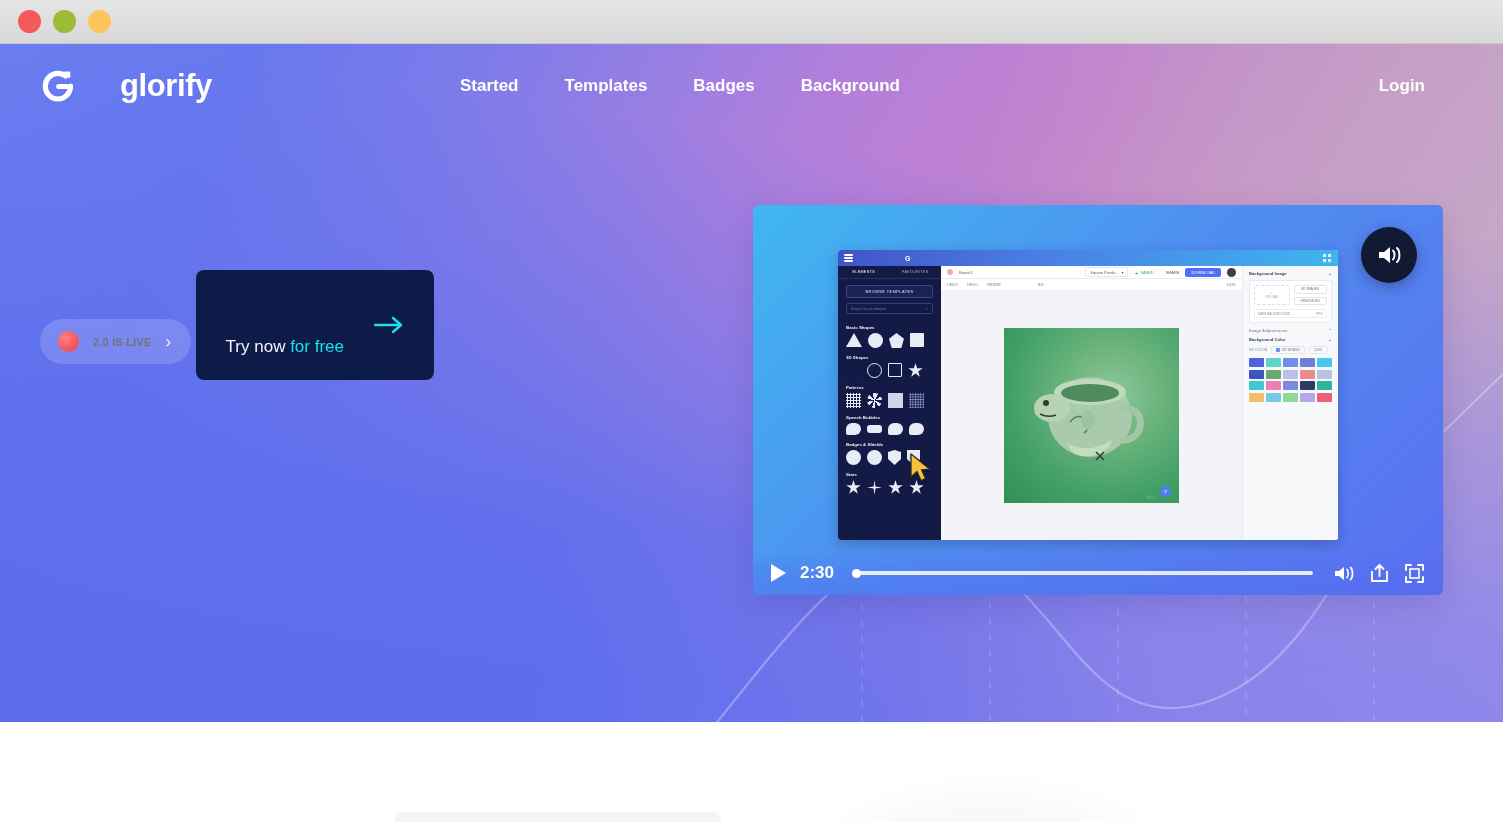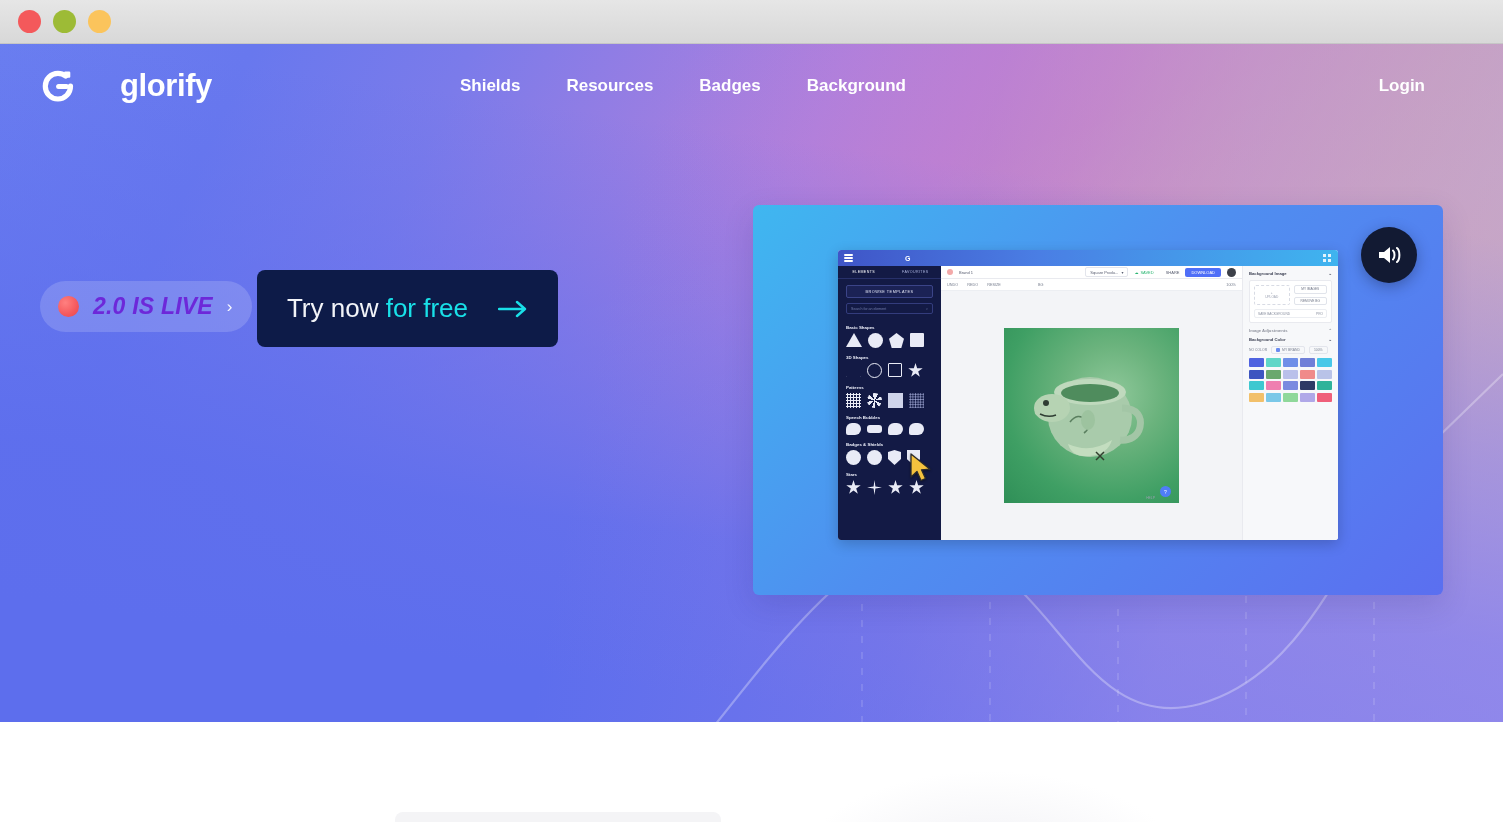--- a/index.html
+++ b/index.html
@@ -106,21 +106,21 @@
     display: inline-flex; align-items: center; gap: 14px;
     background: rgba(255,255,255,.16);
     border-radius: 30px;
     padding: 12px 20px 12px 18px;
     cursor: pointer;
   }
   .badge-dot {
     width: 21px; height: 21px; border-radius: 50%;
     background: radial-gradient(circle at 35% 32%, #ff8080, #f4575b 62%, #e8464f 100%);
   }
-  .badge-text { color:#6d28d9; font-size:23px; font-weight:700; letter-spacing:.2px;font-style:italic; }
+  .badge-text { color:#737373; font-size:11px; font-weight:700; letter-spacing:.2px; }
   .badge-chev { color: rgba(255,255,255,.95); font-size: 17px; line-height: 1; }
 
   h1.headline {
     margin-top: 42px;
     color: #fff;
     font-size: 58px;
     line-height: 78px;
     font-weight: 300;
     letter-spacing: -.6px;
     max-width: 660px;
@@ -128,21 +128,21 @@
   h1.headline .bold { font-weight: 700; }
 
   .try-btn {
     margin-top: 32px;
     display: inline-flex; align-items: center; gap: 30px;
     background: #0d1b48;
     border: none; border-radius: 8px;
     padding: 23px 30px;
     cursor: pointer;
   }
-  .try-label { font-size: 26px; font-weight: 400; color: #f2f4f8; white-space: nowrap; }
+  .try-label { font-size: 17px; font-weight: 400; color: #f2f4f8; white-space: nowrap; margin-top: 44px; }
   .try-label .accent { color: #19e0e8; }
   .try-arrow { color: #19e0e8; display:flex; }
 
   
   .video-card {
     position: absolute; left: 753px; top: 205px;
     width: 690px; height: 390px;
     border-radius: 6px;
     overflow: hidden;
     background: linear-gradient(135deg, #3fb7f0 0%, #4f8ef0 45%, #5b6ff0 100%);
@@ -310,22 +310,22 @@
   <div class="logo">
     <svg width="36" height="36" viewBox="0 0 36 36" fill="none">
       <path d="M30.5 18.2c0 7.1-5.6 12.8-12.6 12.8S5.3 25.3 5.3 18.2 10.9 5.4 17.9 5.4c3 0 5.6 1 7.7 2.7" stroke="#fff" stroke-width="5.2" stroke-linecap="round" fill="none"></path>
       <path d="M18.6 18.4h7.8" stroke="#fff" stroke-width="5" stroke-linecap="round"></path>
       <rect x="24.1" y="3.6" width="6.2" height="6.2" rx="1.1" fill="#fff"></rect>
     </svg>
     <span class="logo-text">glorify</span>
   </div>
 
   <div class="nav-links">
-    <a class="nav-link">Shields</a>
-    <a class="nav-link">Resources</a>
+    <a class="nav-link">Started</a>
+    <a class="nav-link">Templates</a>
     <a class="nav-link">Badges</a>
     <a class="nav-link">Background</a>
   </div>
 
   <div class="nav-right">
     <span class="login-link">Login</span>
   </div>
 </div>
 
 <div class="left-col">
@@ -536,20 +536,46 @@
             <span class="sw" style="background:#f2c06a"></span>
             <span class="sw" style="background:#7ac8e8"></span>
             <span class="sw" style="background:#8fd89a"></span>
             <span class="sw" style="background:#b0a8e8"></span>
             <span class="sw" style="background:#ef5f7a"></span>
           </div>
         </div>
       </div>
     </div>
 
+    <div class="video-controls">
+      <span class="vc-play"></span>
+      <span class="vc-time">2:30</span>
+      <span class="vc-bar">
+        <span class="vc-knob"></span>
+      </span>
+      <span class="vc-icon">
+        <svg width="22" height="19" viewBox="0 0 22 19" fill="none">
+          <path d="M2 7h4l5-4v13l-5-4H2z" fill="#fff"></path>
+          <path d="M14 5.5c1.6 1.2 1.6 6.8 0 8" stroke="#fff" stroke-width="1.7" fill="none" stroke-linecap="round"></path>
+          <path d="M17.5 3.5c2.7 2 2.7 10 0 12" stroke="#fff" stroke-width="1.7" fill="none" stroke-linecap="round"></path>
+        </svg>
+      </span>
+      <span class="vc-icon">
+        <svg width="21" height="21" viewBox="0 0 21 21" fill="none">
+          <path d="M3 8v10h15V8" stroke="#fff" stroke-width="1.9" fill="none" stroke-linejoin="round"></path>
+          <path d="M10.5 13V2m0 0L6.5 6M10.5 2l4 4" stroke="#fff" stroke-width="1.9" fill="none" stroke-linecap="round" stroke-linejoin="round"></path>
+        </svg>
+      </span>
+      <span class="vc-icon">
+        <svg width="21" height="21" viewBox="0 0 21 21" fill="none">
+          <path d="M2 7V2h5M19 7V2h-5M2 14v5h5M19 14v5h-5" stroke="#fff" stroke-width="1.9" fill="none" stroke-linecap="round" stroke-linejoin="round"></path>
+          <rect x="6" y="6" width="9" height="9" stroke="#fff" stroke-width="1.6" fill="none"></rect>
+        </svg>
+      </span>
+    </div>
   </div>
 </div>
 
 <div class="sound-btn">
   <svg width="27" height="24" viewBox="0 0 27 24" fill="none">
     <path d="M3 9h5l6-5v16l-6-5H3z" fill="#fff"></path>
     <path d="M17 7.5c2 1.6 2 7.4 0 9" stroke="#fff" stroke-width="2" fill="none" stroke-linecap="round"></path>
     <path d="M21 5c3.2 2.6 3.2 11.4 0 14" stroke="#fff" stroke-width="2" fill="none" stroke-linecap="round"></path>
   </svg>
 </div>

